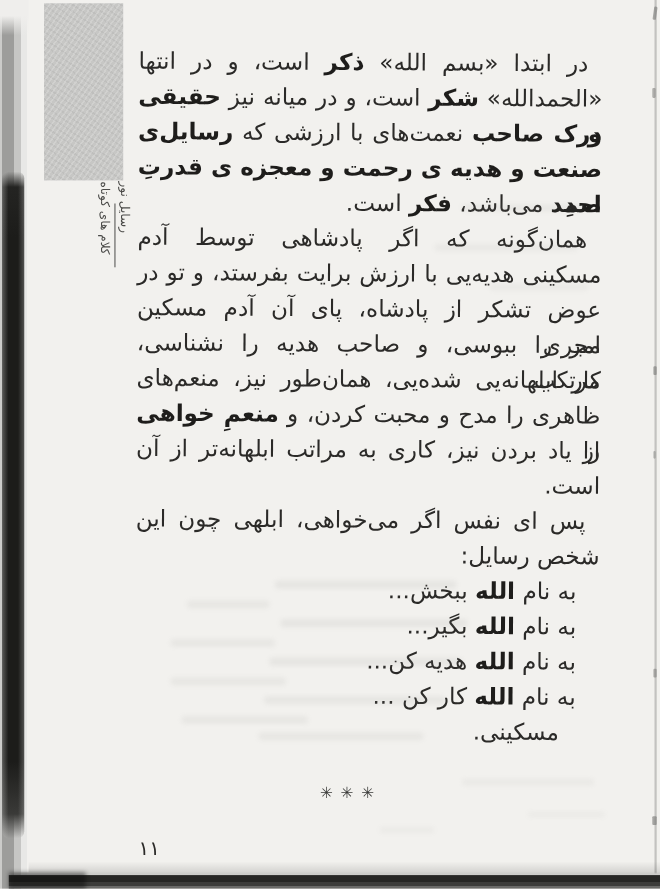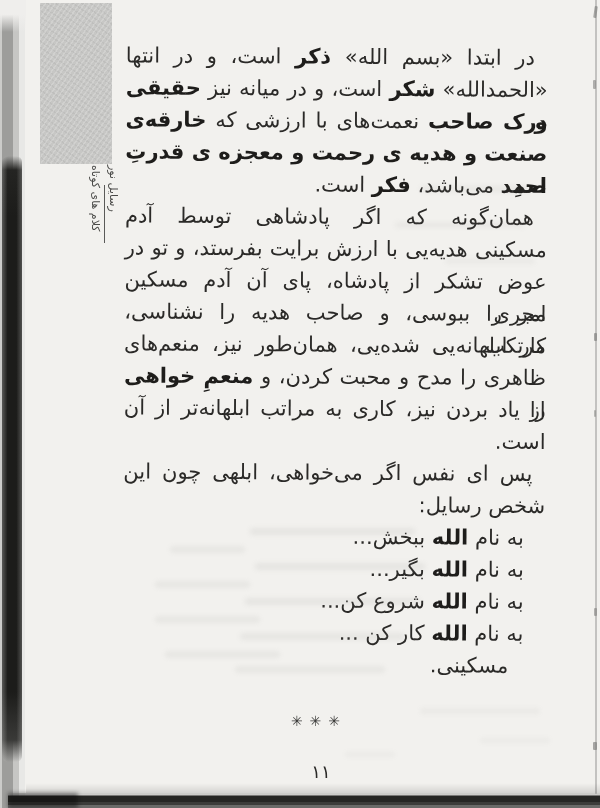--- a/index.html
+++ b/index.html
@@ -62,21 +62,21 @@
   }
   .line{height:32px;line-height:32px;text-align:right;}
   .line.justify{text-align:justify;text-align-last:justify;}
   .line.indent{padding-right:13px;}
   .line.bism{padding-right:21px;}
   .line.salam{padding-right:36px;}
   .b{font-weight:bold;color:#1e1d1b;}
 
   #separator{position:absolute;left:126px;width:386px;top:713px;text-align:center;
     font-size:14px;letter-spacing:7px;color:#3a3a38;}
-  #page-number{position:absolute;left:126px;width:390px;top:761px;text-align:center;
+  #page-number{position:absolute;left:126px;width:390px;top:761px;text-align:left;
     font-size:18px;color:#2b2a28;}
 
   
   .ghost{position:absolute;background:#8a8a86;filter:blur(2.5px);border-radius:3px;}
   .ghost:nth-of-type(1){left:420px;top:186px;width:110px;height:6px;opacity:.10;}
   .ghost:nth-of-type(2){left:395px;top:222px;width:130px;height:6px;opacity:.09;}
   .ghost:nth-of-type(3){left:445px;top:258px;width:90px;height:6px;opacity:.08;}
   .ghost:nth-of-type(4){left:250px;top:528px;width:165px;height:7px;opacity:.12;}
   .ghost:nth-of-type(5){left:170px;top:546px;width:75px;height:7px;opacity:.10;}
   .ghost:nth-of-type(6){left:255px;top:563px;width:170px;height:7px;opacity:.12;}
@@ -105,36 +105,36 @@
     <div id="sidebar-inner">
       <div class="s1">رسایل نور</div>
       <div class="sdiv"></div>
       <div class="s2">کلام های کوتاه</div>
     </div>
   </div>
 
   <div id="text-block">
       <div class="line indent justify"><span>در ابتدا «بسم الله» </span><span class="b">ذکر</span><span> است، و در انتها</span></div>
       <div class="line justify"><span>«الحمدالله» </span><span class="b">شکر</span><span> است، و در میانه نیز </span><span class="b">حقیقی و</span></div>
-      <div class="line justify"><span class="b">درک صاحب</span><span> نعمت‌های با ارزشی که </span><span class="b">خارقه‌ی</span></div>
+      <div class="line justify"><span class="b">درک صاحب</span><span> نعمت‌های با ارزشی که </span><span class="b">رسایل‌ی</span></div>
       <div class="line justify"><span class="b">صنعت و هدیه ی رحمت و معجزه ی قدرتِ احدِ</span></div>
       <div class="line"><span class="b">صمد</span><span> می‌باشد، </span><span class="b">فکر</span><span> است.</span></div>
       <div class="line indent justify"><span>همان‌گونه که اگر پادشاهی توسط آدم</span></div>
       <div class="line justify"><span>مسکینی هدیه‌یی با ارزش برایت بفرستد، و تو در</span></div>
       <div class="line justify"><span>عوض تشکر از پادشاه، پای آن آدم مسکین مجری</span></div>
       <div class="line justify"><span>امر را ببوسی، و صاحب هدیه را نشناسی، مرتکب</span></div>
       <div class="line justify"><span>کار ابلهانه‌یی شده‌یی، همان‌طور نیز، منعم‌های</span></div>
       <div class="line justify"><span>ظاهری را مدح و محبت کردن، و </span><span class="b">منعمِ خواهی</span><span> را</span></div>
       <div class="line justify"><span>از یاد بردن نیز، کاری به مراتب ابلهانه‌تر از آن</span></div>
       <div class="line"><span>است.</span></div>
       <div class="line indent justify"><span>پس ای نفس اگر می‌خواهی، ابلهی چون این</span></div>
       <div class="line"><span>شخص رسایل:</span></div>
       <div class="line bism"><span>به نام </span><span class="b">الله</span><span> ببخش...</span></div>
       <div class="line bism"><span>به نام </span><span class="b">الله</span><span> بگیر...</span></div>
-      <div class="line bism"><span>به نام </span><span class="b">الله</span><span> شروع کن...</span></div>
+      <div class="line bism"><span>به نام </span><span class="b">الله</span><span> هدیه کن...</span></div>
       <div class="line bism"><span>به نام </span><span class="b">الله</span><span> کار کن ...</span></div>
       <div class="line salam"><span>مسکینی.</span></div>
     </div>
 
   <div id="separator">✳✳✳</div>
   <div id="page-number">۱۱</div>
 
   <div>
     <div class="ghost"></div>
     <div class="ghost"></div>

